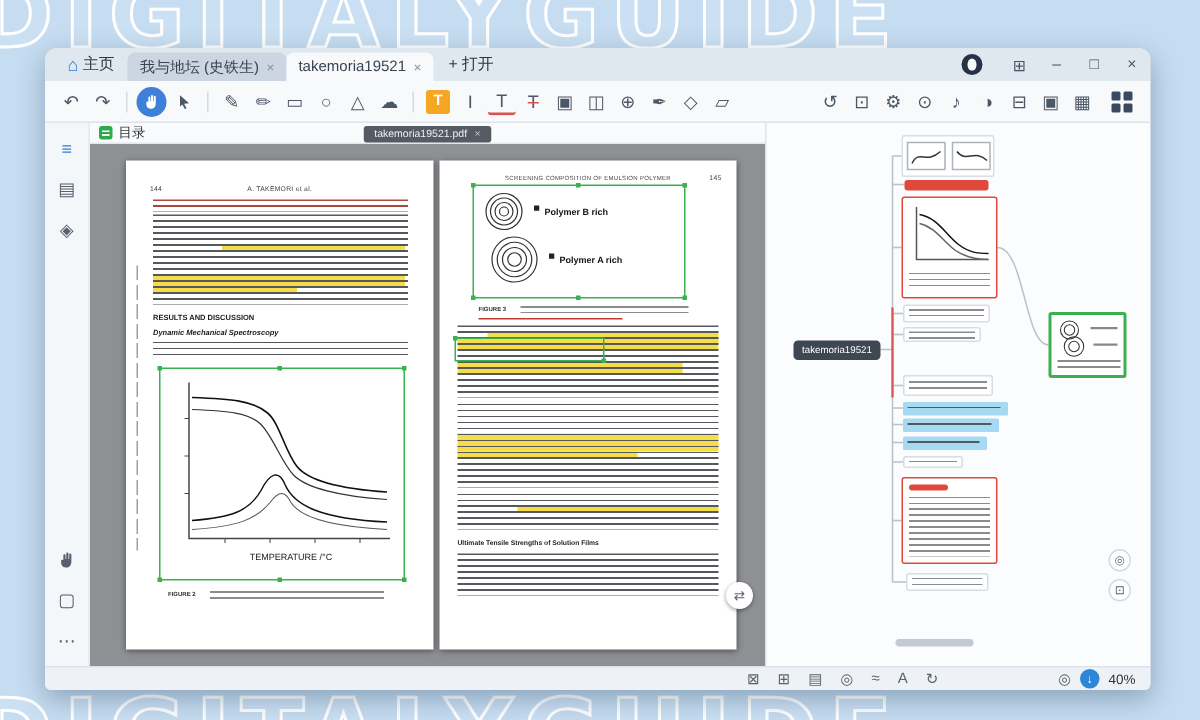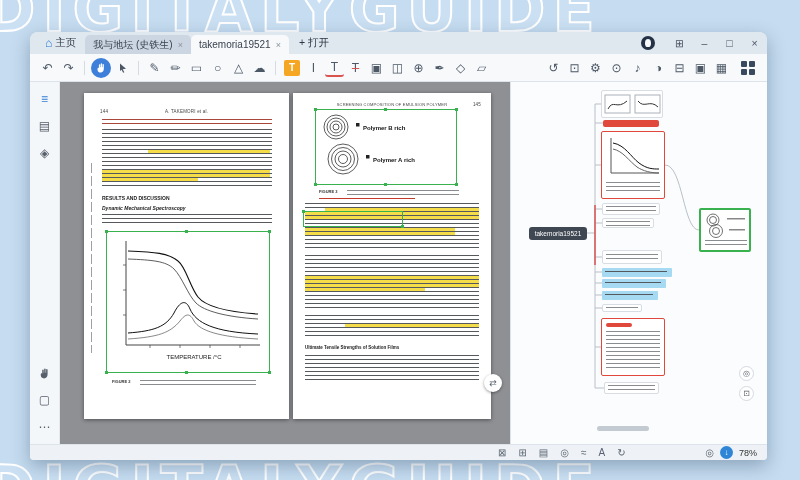--- a/index.html
+++ b/index.html
@@ -172,20 +172,28 @@
         <span class="lbi">
           <svg viewBox="0 0 16 16" width="13" height="13">
               <path fill="#57606c" d="M5.2 8.6V4a.9.9 0 011.8 0v3h.6V2.6a.9.9 0 011.8 0V7h.6V3.4a.9.9 0 011.8 0V9c0 3.2-1.8 5-4.3 5C5 14 3.4 12.4 3.4 10.2V8.6c0-.9 1.2-1.3 1.8-.6z"></path>
             </svg>
         </span>
         <span class="lbi">▢</span>
         <span class="lbi">⋯</span>
       </div>
 
       <div class="content">
+        <div class="contenthead">
+          <span class="tocicon"></span>
+          <span class="toclabel">目录</span>
+          <div class="doctab">
+            <span>takemoria19521.pdf</span>
+            <span class="x">×</span>
+          </div>
+        </div>
 
         <div class="viewer">
 
           <div class="page pg-left">
             <div class="sideline" style="left:7px;top:70px;height:190px"></div>
             <span class="ph" style="left:16px;top:16px">144</span>
             <span class="ph phc" style="top:16px">A. TAKEMORI et al.</span>
             <div class="tb" style="left:18px;top:26px;width:170px;height:8px">
                 <div class="gl red"></div>
               </div>
@@ -399,18 +407,18 @@
         <span class="sbi">⊞</span>
         <span class="sbi">▤</span>
         <span class="sbi">◎</span>
         <span class="sbi">≈</span>
         <span class="sbi">A</span>
         <span class="sbi">↻</span>
       </div>
       <div class="sbright">
         <span class="sbi">◎</span>
         <span class="zoombtn">↓</span>
-        <span class="zoomtext">78%</span>
+        <span class="zoomtext">40%</span>
       </div>
     </div>
 
   </div>
 </div>
 
 </body></html>

